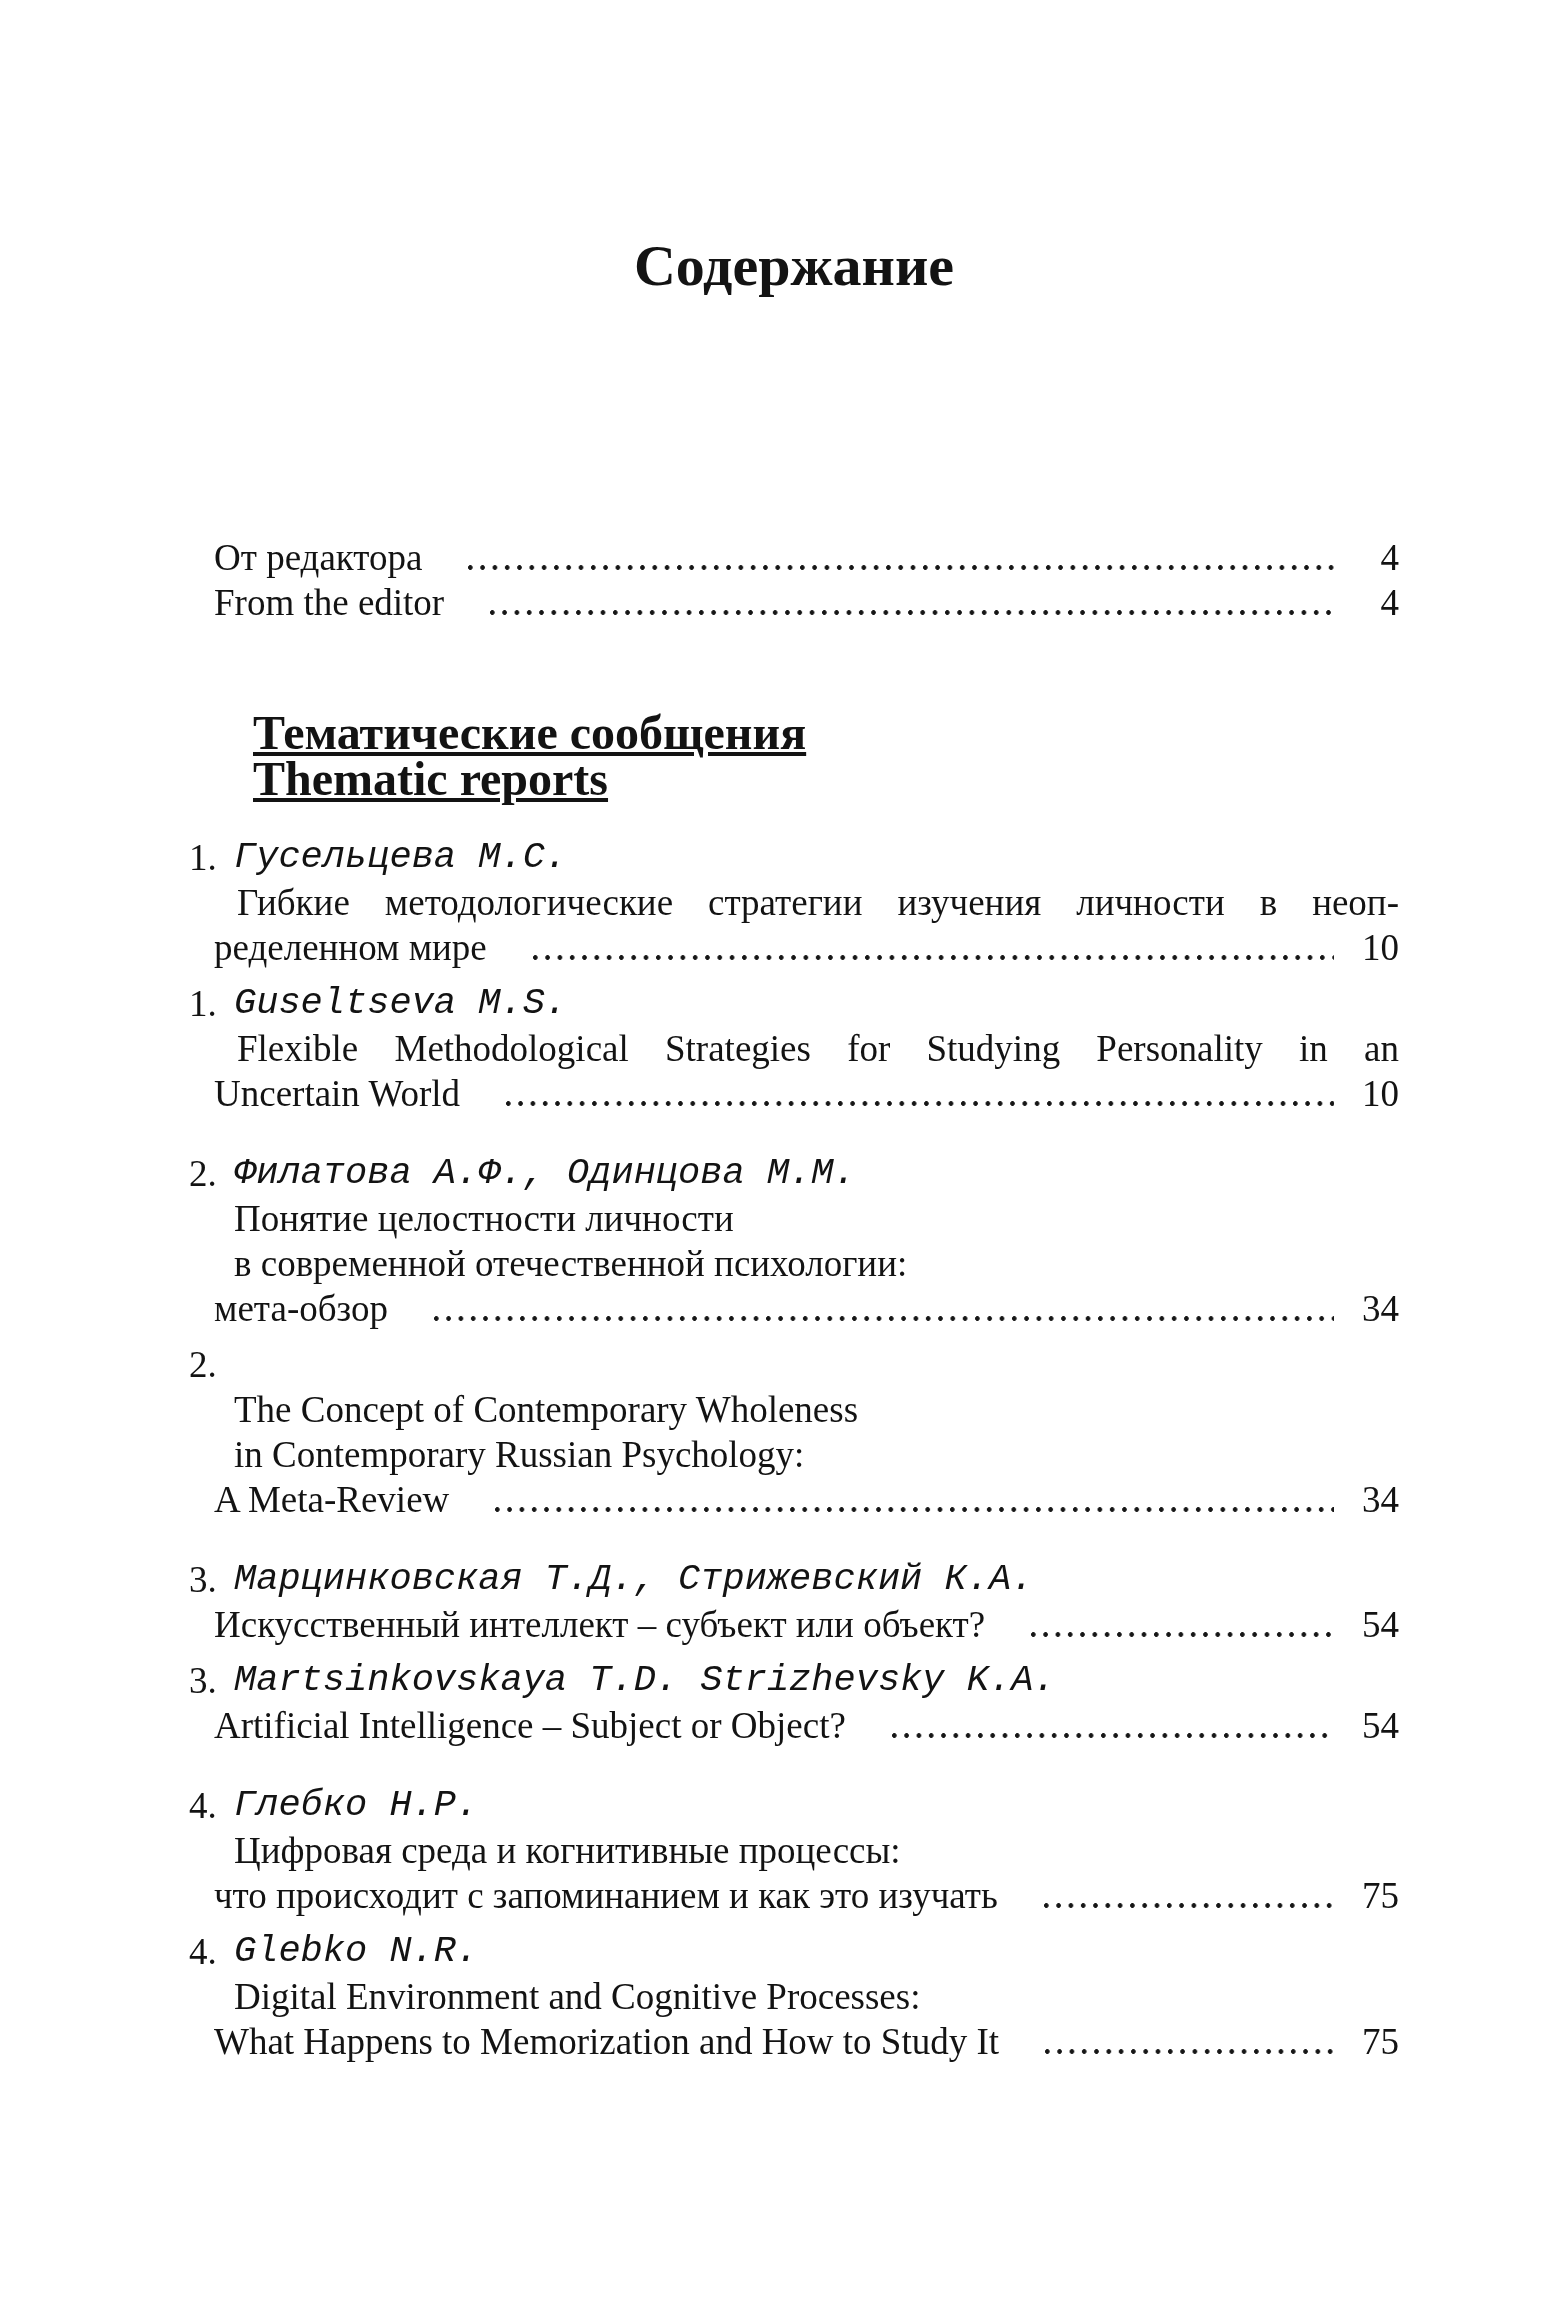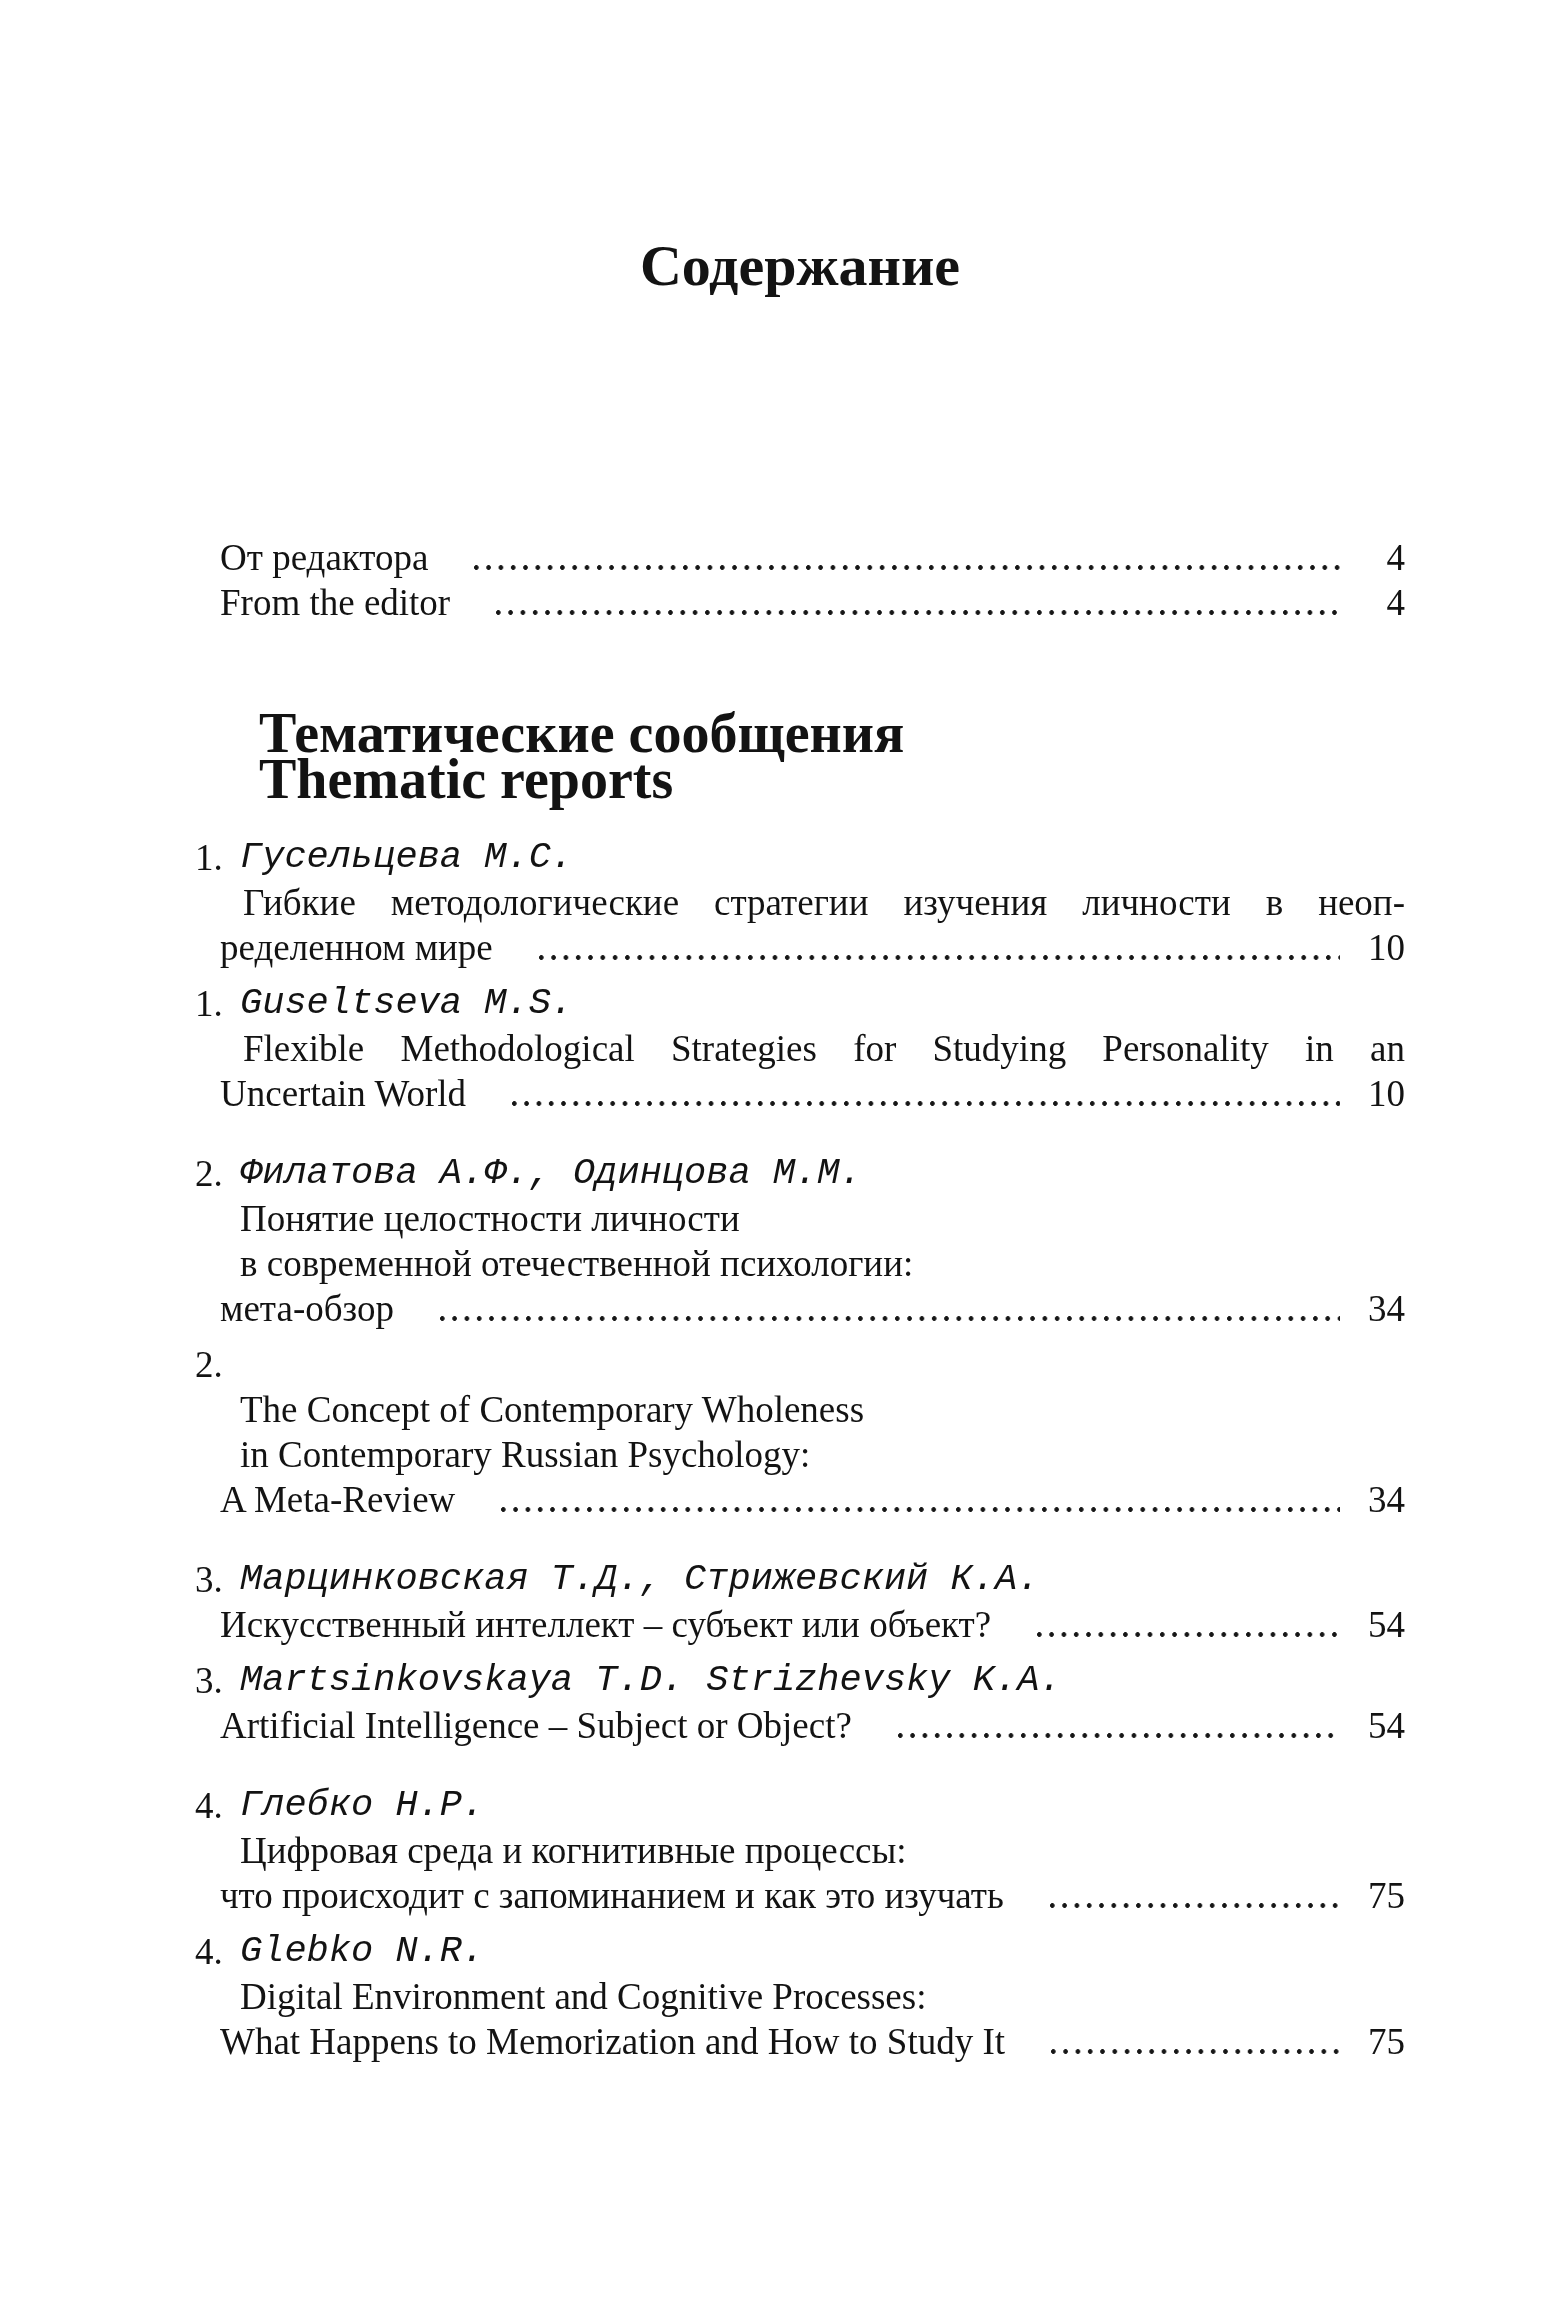--- a/index.html
+++ b/index.html
@@ -7,43 +7,44 @@
     position:relative;
     width:1565px;
     height:2320px;
     background:#ffffff;
     color:#131313;
     font-family:"Liberation Serif", serif;
     overflow:hidden;
   }
   .content{
     position:absolute;
-    left:195px;
+    left:189px;
     top:0;
     width:1210px;
   }
   .title-block{
     margin-top:233px;
     text-align:center;
     font-weight:700;
     font-size:58px;
     line-height:66px;
   }
   .body-text{
     font-size:37px;
     line-height:45px;
   }
   .front-block{
     margin-top:236px;
   }
   .section-heading{
     margin:85px 0 16px 64px;
     font-weight:700;
-    font-size:56px;
+    font-size:48px;
     line-height:46px;
+    text-decoration:underline;
   }
   .entry{margin-top:33px;}
   .entry + .entry{margin-top:35px;}
   .lang-en{margin-top:11px;}
   .author-line{display:flex;}
   .num{flex:0 0 45px;}
   .authors{font-style:italic;font-family:Liberation Mono, monospace;}
   .entry-line{margin-left:45px;}
   .justify{
     text-align:justify;

